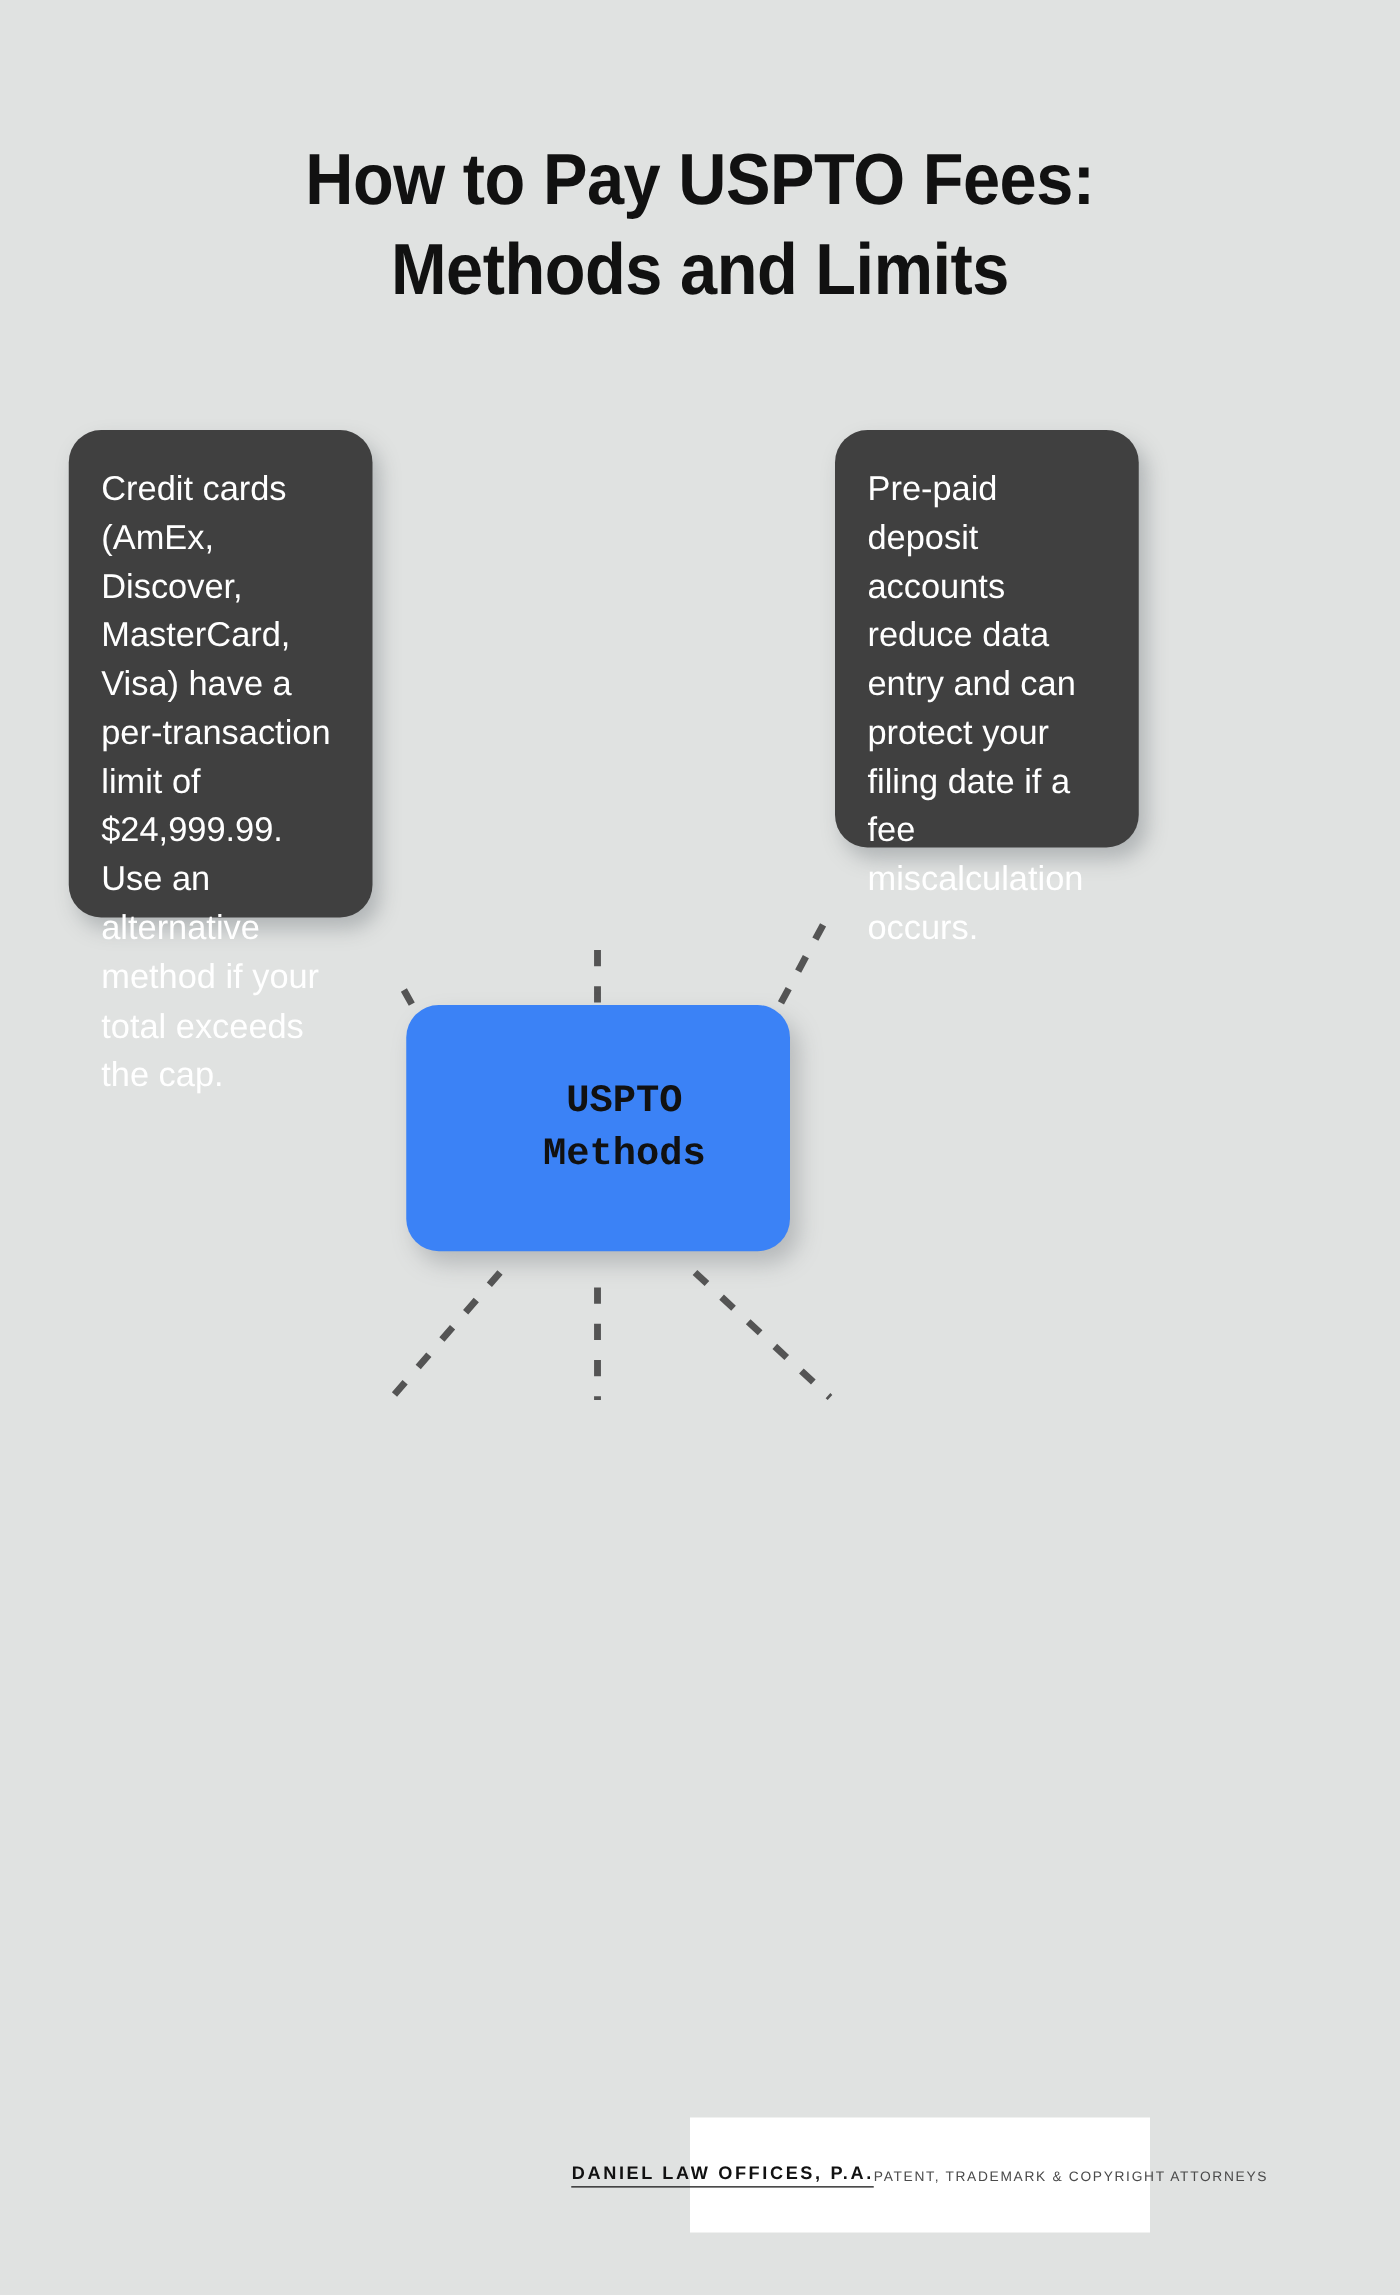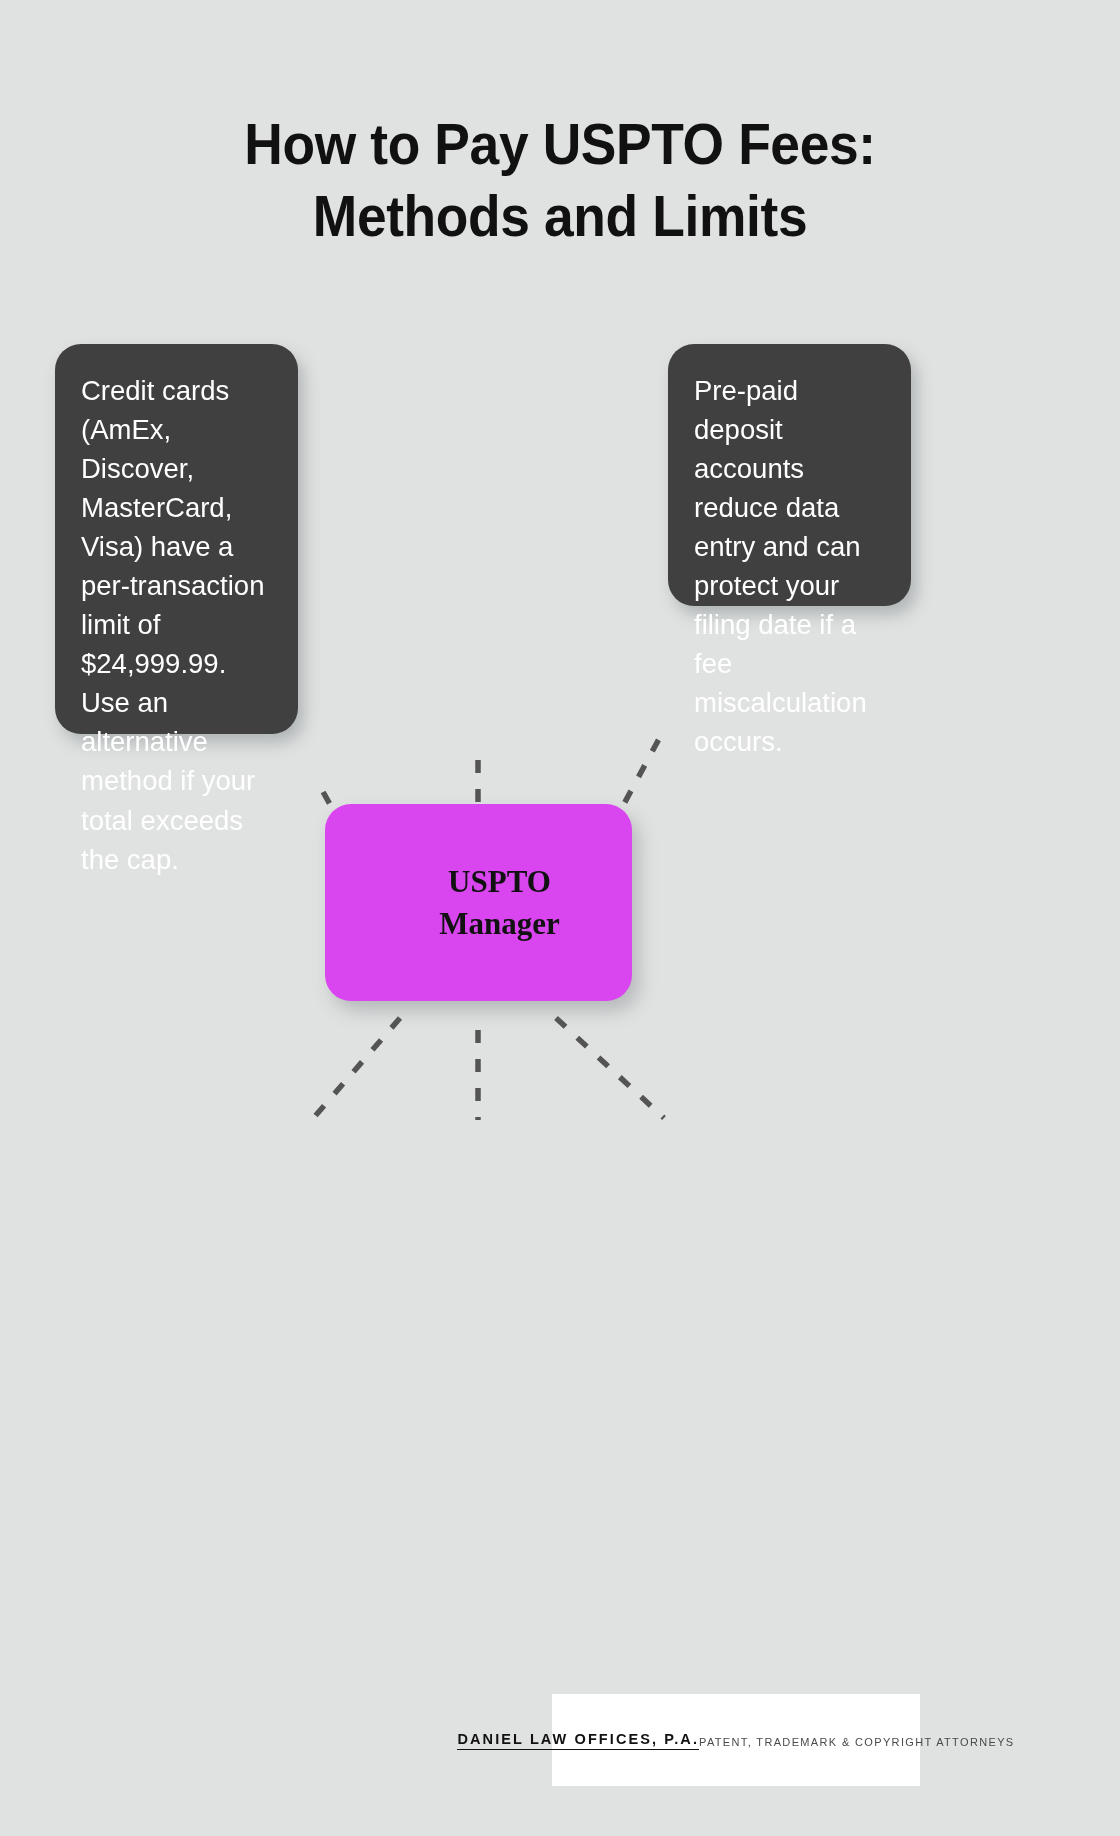--- a/index.html
+++ b/index.html
@@ -61,39 +61,39 @@
     font-size: 27.5px;
     line-height: 1.42;
     padding: 27px 26px 27px 26px;
     box-shadow: 6px 9px 16px rgba(120, 126, 130, 0.45);
   }
 
   .center-node {
     position: absolute;
     box-sizing: border-box;
     border-radius: 26px;
-    background: #d946ef;
+    background: #3b82f6;
     color: #111111;
-    font-family: Liberation Serif, serif;
+    font-family: Liberation Mono, monospace;
     font-weight: bold;
     font-size: 31px;
     line-height: 1.34;
     text-align: center;
     display: flex;
     align-items: center;
     justify-content: center;
     box-shadow: 7px 10px 18px rgba(120, 126, 130, 0.40);
     padding-left: 42px;
   }
   .center-node .clabel { display: block; }
 
   
   #node-credit-cards   { left: 55px;  top: 344px;  width: 243px; height: 390px; }
   #node-eft            { left: 362px; top: 344px;  width: 233px; height: 294px; }
-  #node-deposit        { left: 668px; top: 344px;  width: 243px; height: 262px; }
+  #node-deposit        { left: 668px; top: 344px;  width: 243px; height: 334px; }
   #node-financial-mgr  { left: 55px;  top: 1066px; width: 243px; height: 297px; }
   #node-debit-cards    { left: 362px; top: 1066px; width: 233px; height: 263px; }
   #node-paper-checks   { left: 668px; top: 1066px; width: 243px; height: 198px; }
   #node-center         { left: 325px; top: 804px;  width: 307px; height: 197px; }
 
   
   .logo-box {
     position: absolute;
     left: 552px;
     top: 1694px;
@@ -146,21 +146,21 @@
   </svg>
 
   <div class="node" id="node-credit-cards">Credit cards (AmEx, Discover, MasterCard, Visa) have a per-transaction limit of $24,999.99. Use an alternative method if your total exceeds the cap.</div>
 
 
   <div class="node" id="node-deposit">Pre-paid deposit accounts reduce data entry and can protect your filing date if a fee miscalculation occurs.</div>
 
   <div class="center-node" id="node-center">
     <div>
       <span class="clabel">USPTO</span>
-      <span class="clabel">Manager</span>
+      <span class="clabel">Methods</span>
     </div>
   </div>
 
 
 
 
   <div class="logo-box">
     <div class="logo-main">DANIEL LAW OFFICES, P.A.</div>
     <div class="logo-sub">PATENT, TRADEMARK &amp; COPYRIGHT ATTORNEYS</div>
   </div>

